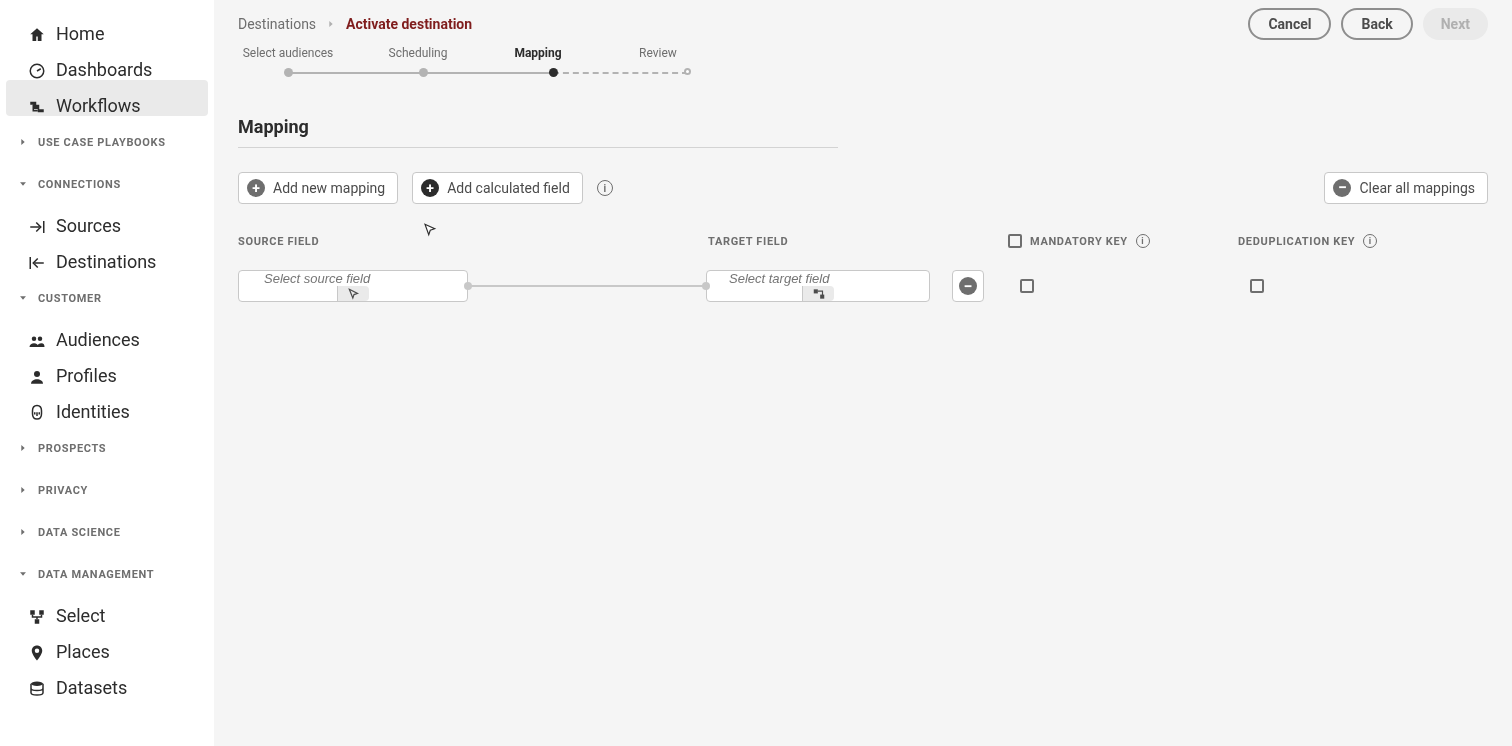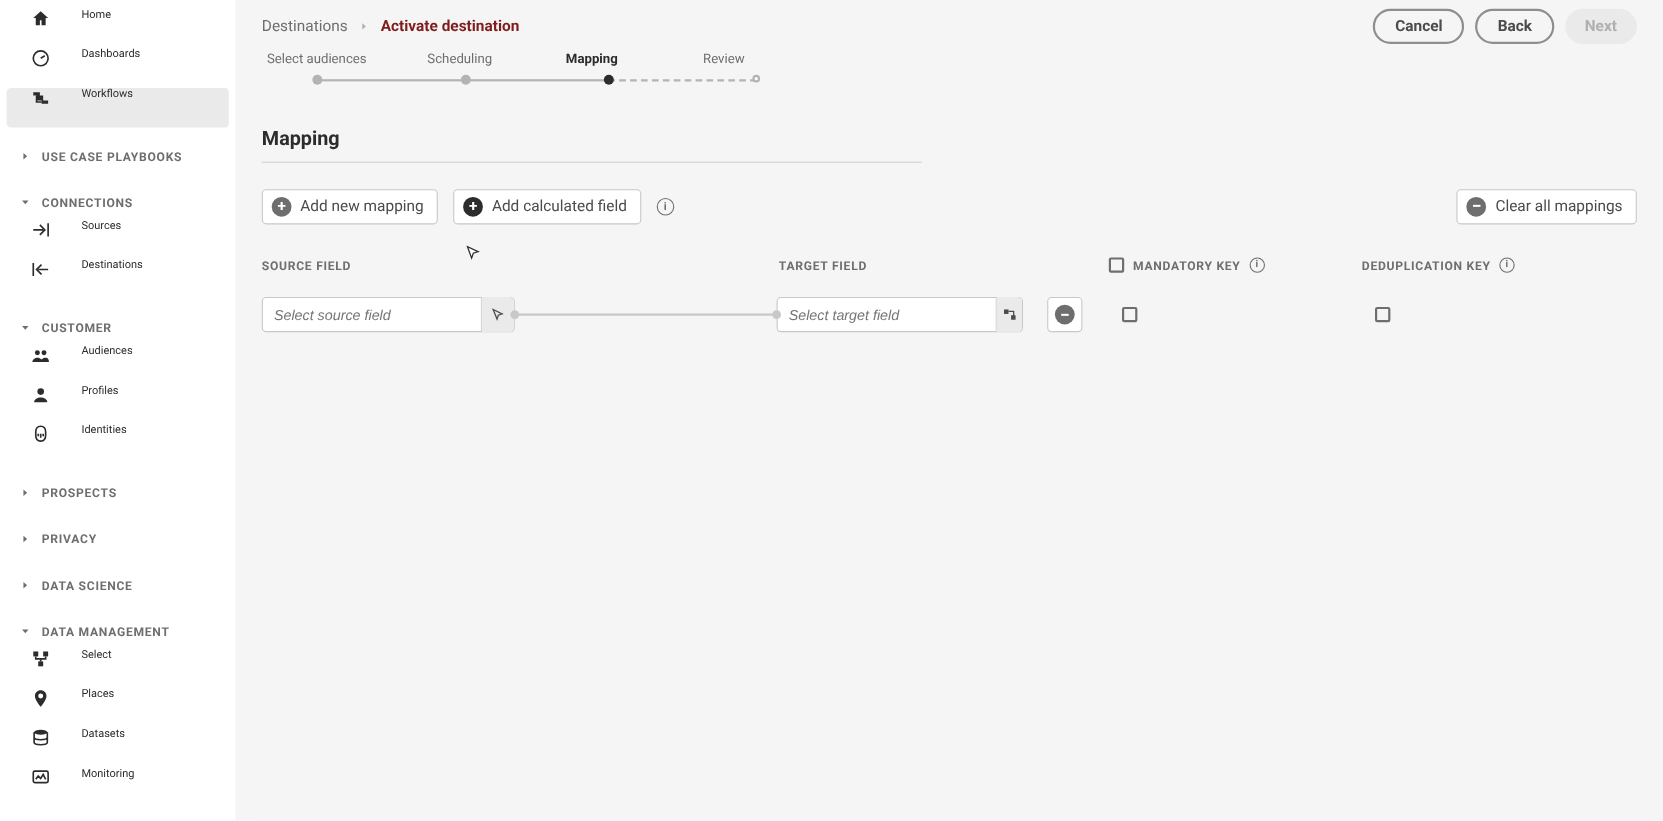--- a/index.html
+++ b/index.html
@@ -1,21 +1,21 @@
 <!DOCTYPE html>
 <html><head>
 <meta charset="utf-8">
 <style>
   * { box-sizing: border-box; }
   html, body { margin:0; padding:0; height:100%; font-family: -apple-system, BlinkMacSystemFont, "Segoe UI", Roboto, Helvetica, Arial, sans-serif; color:#2c2c2c; }
   body { display:flex; width:1512px; height:746px; background:#fff; }
 
   
   .sidebar { width:214px; flex:0 0 214px; background:#fff; padding-top:8px; overflow:hidden; }
-  .nav-item { display:flex; align-items:flex-start; gap:28px; height:36px; padding:0 12px 0 28px; font-size:10px; color:#2c2c2c; cursor:pointer; }
+  .nav-item { display:flex; align-items:flex-end; gap:10px; height:36px; padding:0 12px 0 28px; font-size:18px; color:#2c2c2c; cursor:pointer; }
   .nav-item.selected { background:#eaeaea; border-radius:4px; margin:0 6px; padding-left:22px; }
   .nav-item .icon { width:18px; height:18px; display:flex; align-items:center; justify-content:center; }
   .nav-section { display:flex; align-items:center; gap:8px; height:32px; padding:0 12px 0 16px; font-size:11px; font-weight:700; letter-spacing:.06em; color:#6e6e6e; cursor:pointer; margin-top:10px; }
   .nav-section .chev { width:14px; height:14px; display:flex; align-items:center; justify-content:center; }
 
   
   .main { flex:1; background:#f5f5f5; display:flex; flex-direction:column; position:relative; }
 
   
   .topbar { display:flex; align-items:center; justify-content:space-between; padding:8px 24px 0 24px; }
@@ -59,21 +59,21 @@
   
   .cols-header { display:flex; align-items:center; margin-top:30px; font-size:11px; font-weight:700; letter-spacing:.06em; color:#6e6e6e; }
   .col-source { width:470px; }
   .col-target { width:300px; }
   .col-mand { width:230px; display:flex; align-items:center; gap:8px; }
   .col-dedup { display:flex; align-items:center; gap:8px; }
   .sq-check { width:14px; height:14px; border:2px solid #6e6e6e; border-radius:2px; }
 
   
   .mapping-row { display:flex; align-items:center; margin-top:22px; position:relative; }
-  .field-input { display:flex; align-items:center; border:1px solid #c8c8c8; border-radius:4px; background:#fff; height:32px; }
+  .field-input { display:flex; align-items:center; border:1px solid #c8c8c8; border-radius:4px; background:#fff; height:32px;flex-direction:column; }
   .field-input input { border:none; outline:none; height:100%; padding:0 10px; font-size:13px; font-style:italic; color:#8e8e8e; flex:1; background:transparent; }
   .field-input .icon-btn { width:32px; height:32px; border-left:1px solid #c8c8c8; background:#eaeaea; display:flex; align-items:center; justify-content:center; border-top-right-radius:4px; border-bottom-right-radius:4px; cursor:pointer; }
 
   .src-field { width:230px; }
   .link-line { flex:0 0 238px; height:2px; background:#c8c8c8; position:relative; margin:0 0px; }
   .link-line::before, .link-line::after { content:""; position:absolute; top:-3px; width:8px; height:8px; border-radius:50%; background:#c8c8c8; }
   .link-line::before { left:-4px; }
   .link-line::after { right:-4px; }
   .tgt-field { width:224px; }
 
@@ -247,29 +247,20 @@
     <span>Places</span>
   </div>
   <div class="nav-item">
     <span class="icon">
         <svg width="18" height="18" viewBox="0 0 24 24" fill="#2c2c2c">
           <ellipse cx="12" cy="5" rx="8" ry="3"></ellipse>
           <path d="M4 5v6c0 1.7 3.6 3 8 3s8-1.3 8-3V5M4 11v6c0 1.7 3.6 3 8 3s8-1.3 8-3v-6" fill="none" stroke="#2c2c2c" stroke-width="2"></path>
         </svg>
       </span>
     <span>Datasets</span>
-  </div>
-  <div class="nav-item">
-    <span class="icon">
-        <svg width="18" height="18" viewBox="0 0 24 24" fill="#2c2c2c">
-          <rect x="3" y="4" width="18" height="14" rx="2" fill="none" stroke="#2c2c2c" stroke-width="2"></rect>
-          <path d="M6 14l3-4 3 3 3-5 3 6" fill="none" stroke="#2c2c2c" stroke-width="2"></path>
-        </svg>
-      </span>
-    <span>Monitoring</span>
   </div>
 </nav>
 
 <main class="main">
   <div class="topbar">
     <div class="breadcrumb">
       <span>Destinations</span>
       <span>
           <svg width="10" height="10" viewBox="0 0 24 24" fill="#b0b0b0">
             <path d="M8 5l8 7-8 7z"></path>

